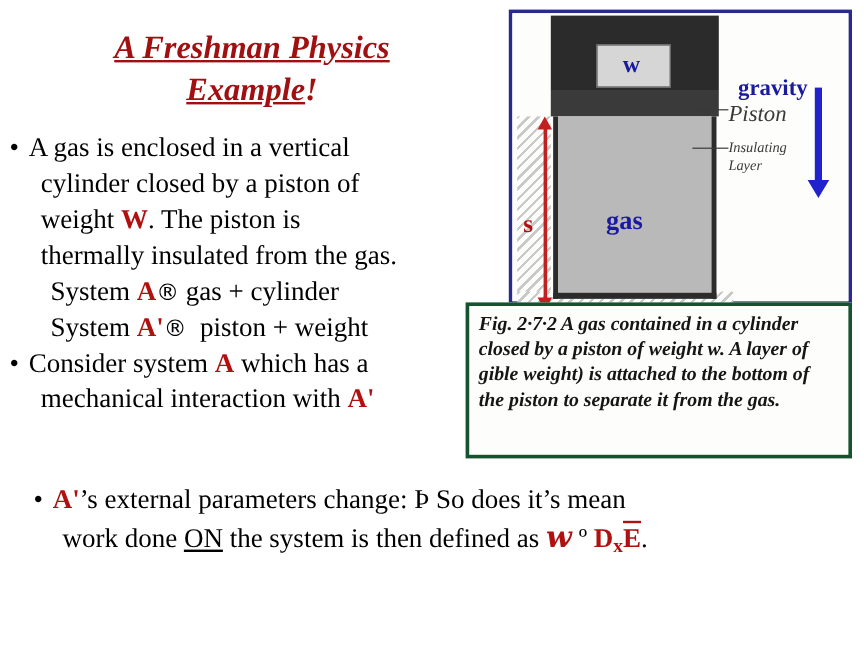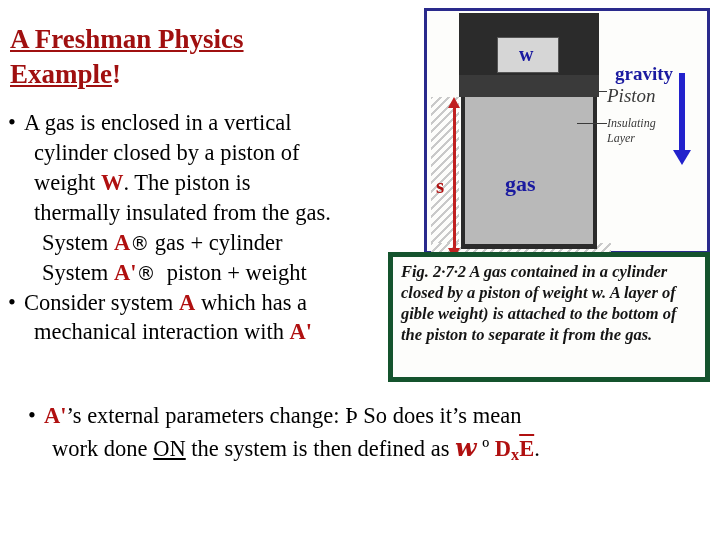--- a/index.html
+++ b/index.html
@@ -21,24 +21,26 @@
     width: 720px;
     height: 540px;
   }
 
   
   .title {
     position: absolute;
     left: 10px;
     top: 22px;
     width: 400px;
+    text-align: center;
     color: #a01010;
     font-weight: bold;
     font-size: 27px;
     line-height: 1.28;
+    font-style: italic;
   }
   .title .u { text-decoration: underline; }
 
   
   .left-body {
     position: absolute;
     left: 8px;
     top: 108px;
     width: 410px;
     font-size: 22.5px;
@@ -237,21 +239,21 @@
     border-top: 15px solid #2222cc;
   }
 
   
   .caption-box {
     position: absolute;
     left: 388px;
     top: 252px;
     width: 322px;
     height: 130px;
-    border: 5px solid #14532d;
+    border: 3px solid #14532d;
     background: #fdfdfb;
     box-sizing: border-box;
     padding: 4px 8px;
     font-family: "Liberation Serif", serif;
     font-style: italic;
     font-weight: bold;
     font-size: 16.5px;
     line-height: 1.28;
     color: #151515;
     overflow: hidden;

